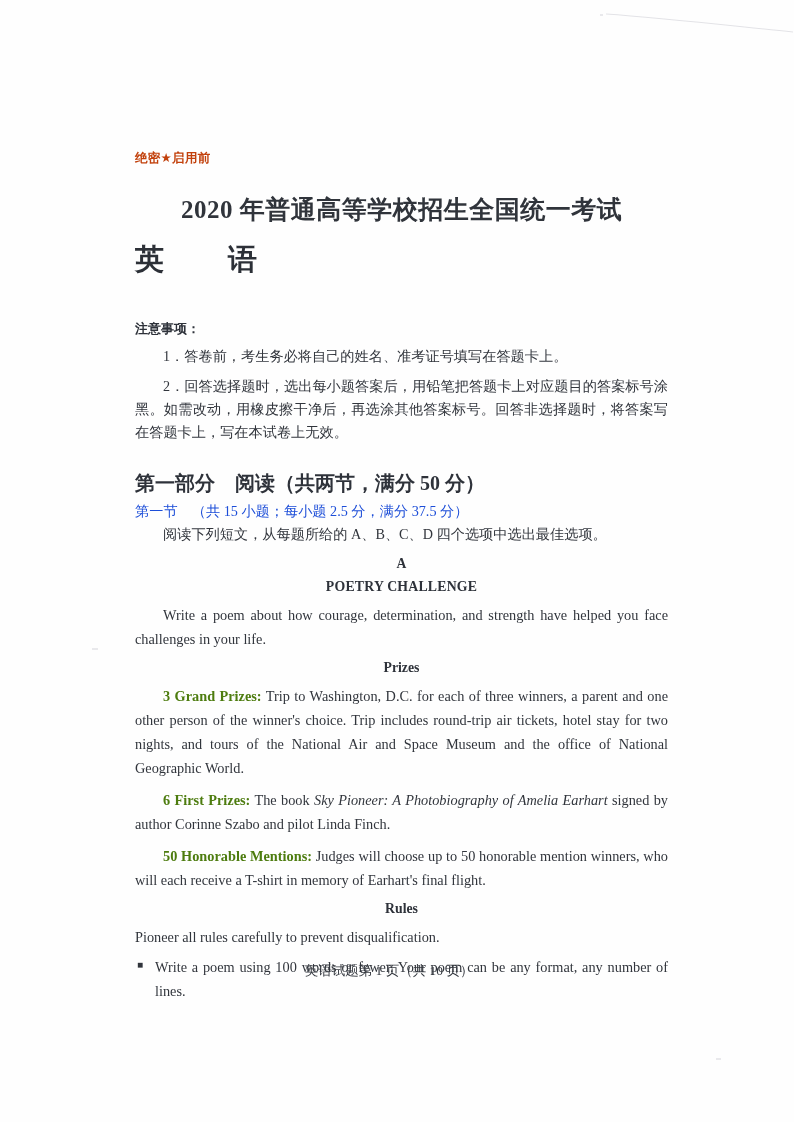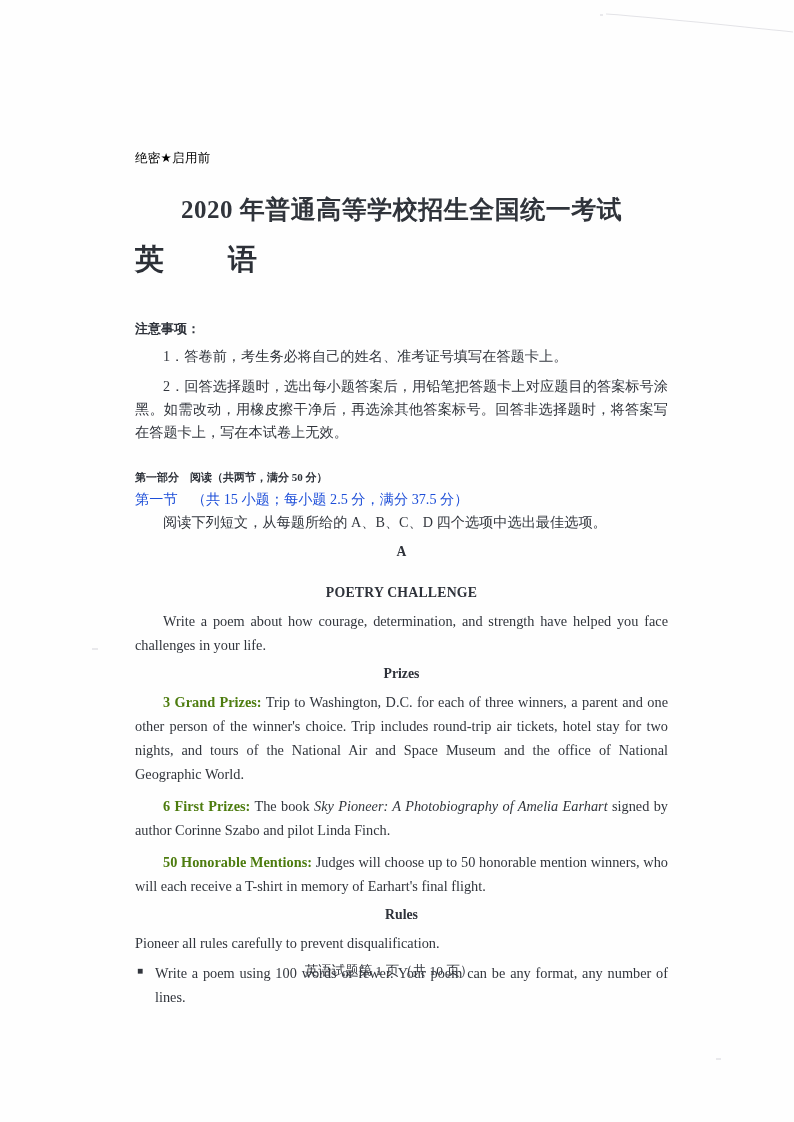--- a/index.html
+++ b/index.html
@@ -32,23 +32,23 @@
   }
   .content {
     position: absolute;
     left: 135px;
     top: 0;
     width: 533px;
   }
   .secret-line {
     margin-top: 150px;
     font-family: "Liberation Sans", "DejaVu Sans", sans-serif;
-    font-weight: normal;
+    font-weight: bold;
     font-size: 12.5px;
-    color: #000000;
+    color: #c2410c;
     letter-spacing: 0.3px;
   }
   .doc-title {
     margin-top: 26px;
     text-align: center;
     font-size: 25px;
     font-weight: bold;
     color: #30343b;
     letter-spacing: 0.5px;
   }
@@ -70,21 +70,21 @@
   .notice-item {
     margin-top: 7px;
     font-size: 14.2px;
     line-height: 1.62;
     text-align: justify;
     text-indent: 28px;
     color: #31353c;
   }
   .part-head {
     margin-top: 26px;
-    font-size: 11px;
+    font-size: 20px;
     font-weight: bold;
     color: #2e323a;
   }
   .section-head {
     margin-top: 5px;
     font-size: 14.2px;
     color: #1d4ed8;
   }
   .section-instruct {
     margin-top: 4px;
@@ -93,21 +93,21 @@
     color: #31353c;
   }
   .passage-letter {
     margin-top: 12px;
     text-align: center;
     font-size: 13.6px;
     font-weight: bold;
     color: #2e323a;
   }
   .passage-title {
-    margin-top: 25px;
+    margin-top: 7px;
     text-align: center;
     font-size: 13.8px;
     font-weight: bold;
     letter-spacing: 0.2px;
     color: #2e323a;
   }
   .para {
     margin-top: 8px;
     font-size: 14.3px;
     line-height: 1.68;

